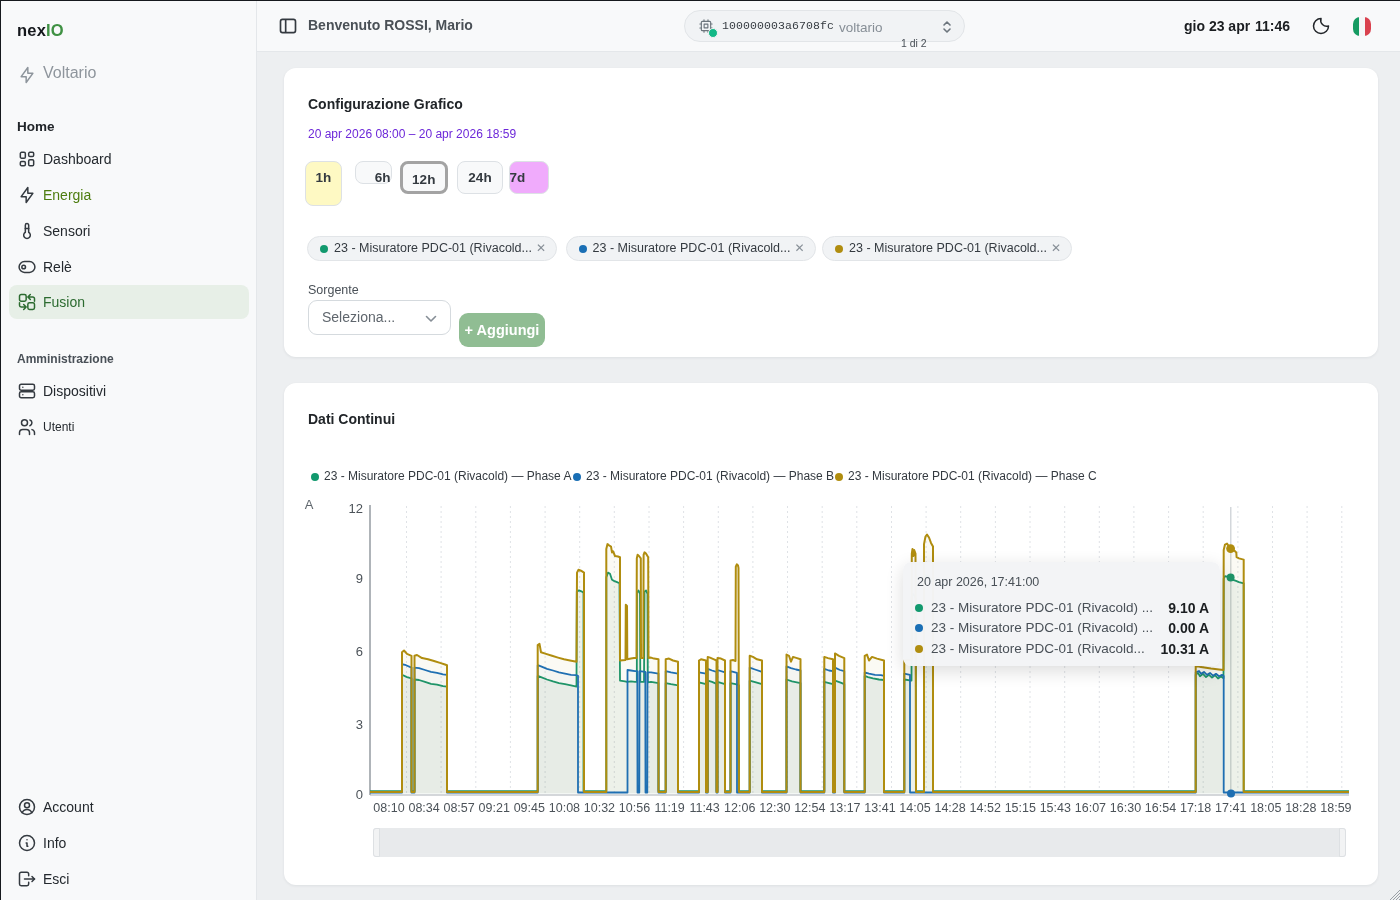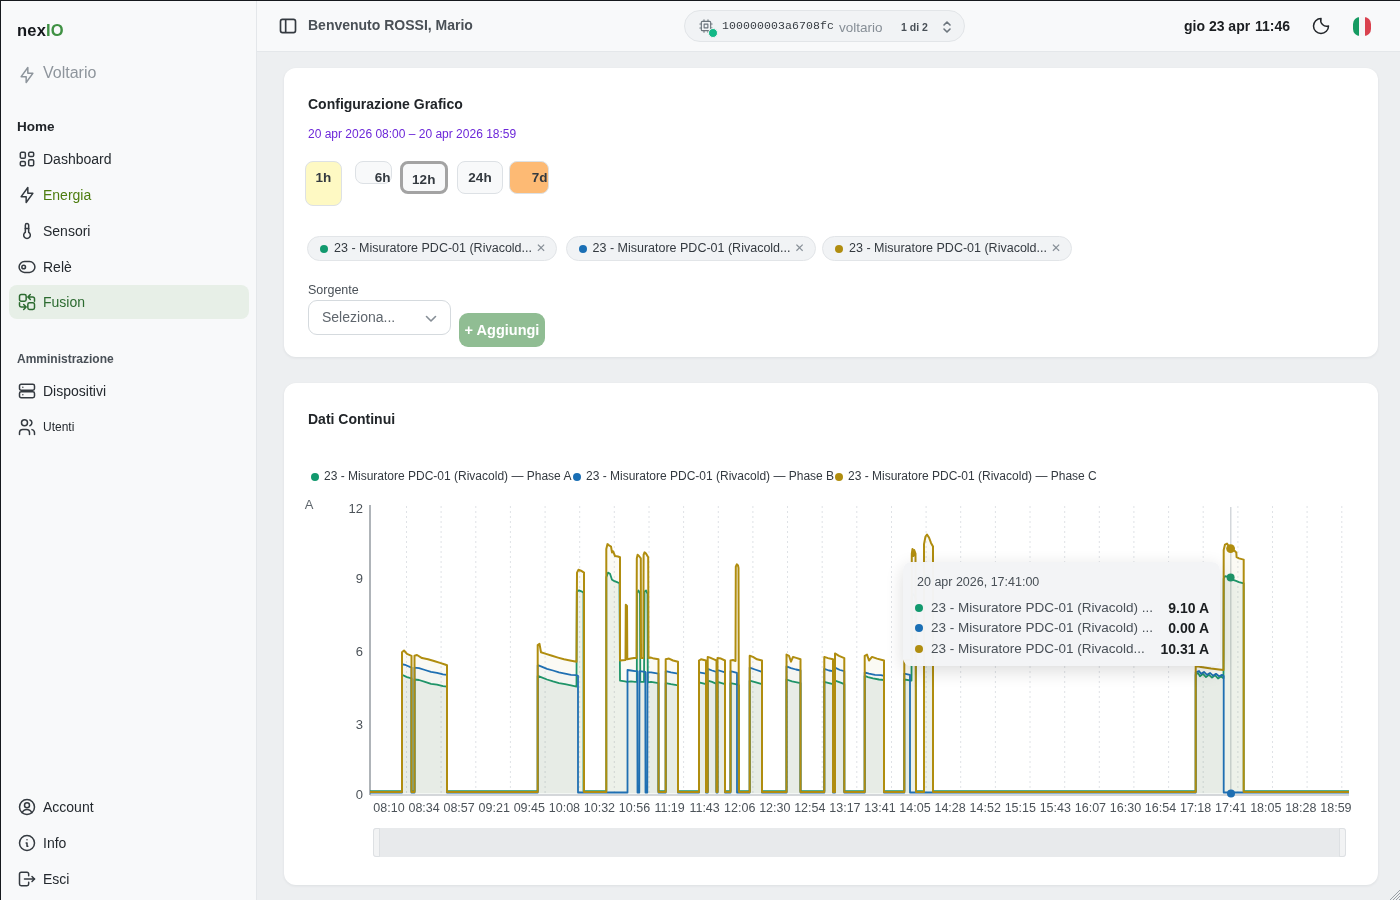--- a/index.html
+++ b/index.html
@@ -83,21 +83,21 @@
 <div style="position:absolute;left:51px;top:16px;font-size:14px;font-weight:600;color:#4a5056">Benvenuto ROSSI, Mario</div>
 <div style="position:absolute;left:427px;top:9px;width:281px;height:32px;background:#f1f3f5;border:1px solid #e2e5e8;border-radius:16px;box-sizing:border-box">
 <div style="position:absolute;left:13px;top:7px;width:16px;height:16px;color:#6c757d"><svg width="16" height="16" viewBox="0 0 24 24" fill="none" stroke="#6c757d" stroke-width="1.7" stroke-linecap="round" stroke-linejoin="round">
           <rect x="5" y="5" width="14" height="14" rx="1.5"></rect>
           <rect x="9.2" y="9.2" width="5.6" height="5.6"></rect>
           <path d="M9 2.8v2.2M15 2.8v2.2M9 19v2.2M15 19v2.2M2.8 9h2.2M2.8 15h2.2M19 9h2.2M19 15h2.2"></path>
         </svg></div>
 <div style="position:absolute;left:23px;top:17px;width:8px;height:8px;background:#12b886;border:1.5px solid #f1f3f5;border-radius:50%"></div>
 <div style="position:absolute;left:37px;top:8px;font-family:'Liberation Mono',monospace;font-size:11.5px;letter-spacing:.1px;color:#343a40">100000003a6708fc</div>
 <div style="position:absolute;left:154px;top:8.5px;font-size:13.5px;color:#868e96">voltario</div>
-<div style="position:absolute;left:216px;top:10px;font-size:10.5px;font-weight:700;color:#495057">1 di 2</div>
+<div style="position:absolute;left:216px;top:26px;font-size:10.5px;font-weight:400;color:#495057">1 di 2</div>
 <svg width="10" height="14" viewBox="0 0 10 14" style="position:absolute;left:257px;top:9px" fill="none" stroke="#6c757d" stroke-width="1.6" stroke-linecap="round" stroke-linejoin="round">
         <path d="M2 5l3-3 3 3"></path>
         <path d="M2 9l3 3 3-3"></path>
       </svg>
 </div>
 <div style="position:absolute;left:927px;top:17px;font-size:14px;font-weight:700;color:#1b1e21">gio 23 apr</div>
 <div style="position:absolute;left:998px;top:17px;font-size:14px;font-weight:700;color:#1b1e21">11:46</div>
 <div style="position:absolute;left:1054px;top:15px;width:20px;height:20px;color:#212529"><svg width="20" height="20" viewBox="0 0 24 24" fill="none" stroke="#212529" stroke-width="1.8" stroke-linecap="round" stroke-linejoin="round">
         <path d="M12 3a9 9 0 1 0 9 9 7.2 7.2 0 0 1 -9-9z"></path>
       </svg></div>
@@ -108,21 +108,21 @@
     </div>
 </div>
 <div style="position:absolute;left:256px;top:51px;width:1144px;height:849px;background:#edeff1"></div>
 <div style="position:absolute;left:283px;top:67px;width:1094px;height:289px;background:#fff;border-radius:12px;box-shadow:0 1px 3px rgba(20,30,40,.07)">
 <div style="position:absolute;left:24px;top:28px;font-size:14px;font-weight:700;color:#212529">Configurazione Grafico</div>
 <div style="position:absolute;left:24px;top:59px;font-size:12px;color:#6d28d9">20 apr 2026 08:00 – 20 apr 2026 18:59</div>
 <div style="position:absolute;left:21px;top:93px;width:37px;height:45px;background:#fef9c3;border:1px solid #dde1e5;border-radius:8px;box-sizing:border-box;text-align:center;line-height:31px;font-size:13.5px;font-weight:700;color:#343a40">1h</div>
 <div style="position:absolute;left:70.5px;top:93px;width:37px;height:23px;background:#f8f9fa;border:1px solid #dde1e5;border-radius:8px;box-sizing:border-box;text-align:right;line-height:31px;font-size:13.5px;font-weight:700;color:#343a40">6h</div>
 <div style="position:absolute;left:116px;top:93px;width:47.5px;height:33px;background:#f8f9fa;border:3px solid #a3a3a3;border-radius:8px;box-sizing:border-box;text-align:center;line-height:31px;font-size:13.5px;font-weight:700;color:#343a40">12h</div>
 <div style="position:absolute;left:173px;top:93px;width:46px;height:33px;background:#f8f9fa;border:1px solid #dde1e5;border-radius:8px;box-sizing:border-box;text-align:center;line-height:31px;font-size:13.5px;font-weight:700;color:#343a40">24h</div>
-<div style="position:absolute;left:224.5px;top:93px;width:40px;height:33px;background:#fdba74;border:1px solid #dde1e5;border-radius:8px;box-sizing:border-box;text-align:right;line-height:31px;font-size:13.5px;font-weight:700;color:#343a40">7d</div>
+<div style="position:absolute;left:224.5px;top:93px;width:40px;height:33px;background:#f0abfc;border:1px solid #dde1e5;border-radius:8px;box-sizing:border-box;text-align:left;line-height:31px;font-size:13.5px;font-weight:700;color:#343a40">7d</div>
 <div style="position:absolute;left:23px;top:168px;width:250px;height:25px;background:#f1f3f5;border:1px solid #e2e5e8;border-radius:13px;box-sizing:border-box">
       <div style="position:absolute;left:12px;top:8px;width:8px;height:8px;border-radius:50%;background:#12996e"></div>
       <div style="position:absolute;left:26px;top:4px;font-size:12.5px;color:#343a40;white-space:nowrap">23 - Misuratore PDC-01 (Rivacold...</div>
       <div style="position:absolute;left:228px;top:4px;font-size:12px;color:#868e96">✕</div>
     </div>
 <div style="position:absolute;left:281.5px;top:168px;width:250px;height:25px;background:#f1f3f5;border:1px solid #e2e5e8;border-radius:13px;box-sizing:border-box">
       <div style="position:absolute;left:12px;top:8px;width:8px;height:8px;border-radius:50%;background:#1a6fb5"></div>
       <div style="position:absolute;left:26px;top:4px;font-size:12.5px;color:#343a40;white-space:nowrap">23 - Misuratore PDC-01 (Rivacold...</div>
       <div style="position:absolute;left:228px;top:4px;font-size:12px;color:#868e96">✕</div>
     </div>

